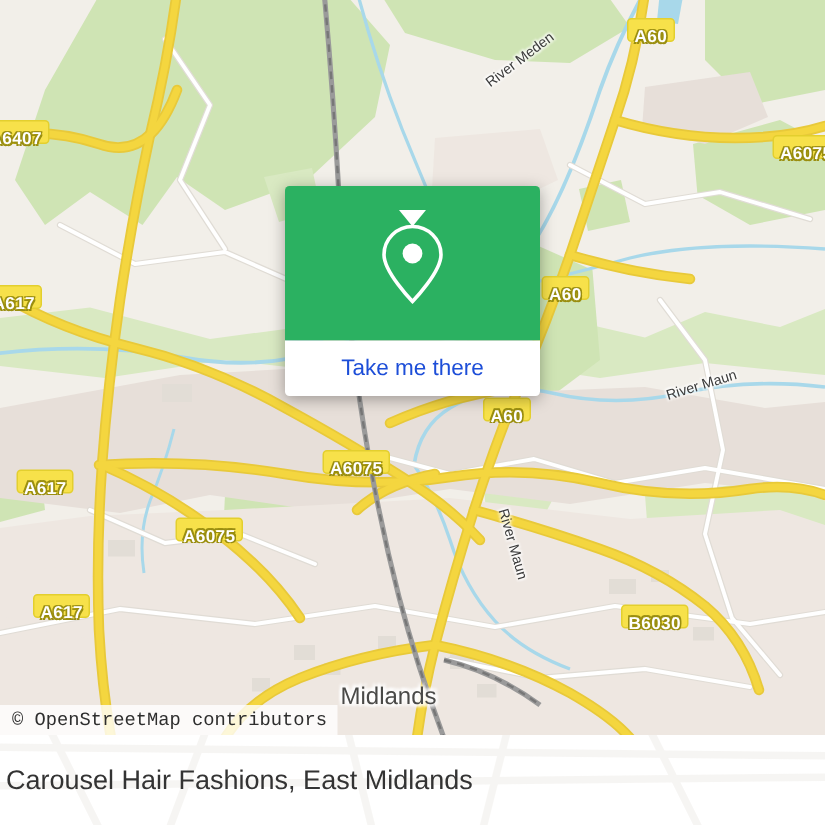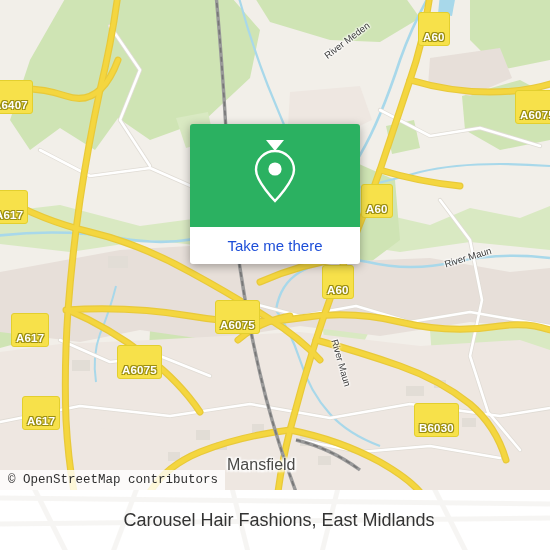--- a/index.html
+++ b/index.html
@@ -30,21 +30,21 @@
   .shield {
     position: absolute;
     background: #f7e14a;
     border: 1.5px solid #e3cf2e;
     border-radius: 3px;
     color: #ffffff;
     font-size: 11.5px;
     font-weight: bold;
     line-height: 16px;
     height: 16px;
-    padding: 16px 4px;
+    padding: 4px 4px;
     letter-spacing: 0.2px;
     text-shadow:
       -1px -1px 0 #9a8e10, 1px -1px 0 #9a8e10,
       -1px 1px 0 #9a8e10, 1px 1px 0 #9a8e10;
     white-space: nowrap;
     box-sizing: border-box;
   }
 
   
   .place-label {
@@ -119,23 +119,23 @@
   }
 
   
   #footer {
     position: absolute;
     left: 0; top: 490px;
     width: 550px; height: 60px;
     background: #ffffff;
     display: flex;
     align-items: center;
-    justify-content: center;
+    justify-content: space-between;
     box-sizing: border-box;
-    padding: 0 20px 0 28px;
+    padding: 0 20px 0 4px;
     overflow: hidden;
   }
   #footer-ghost {
     position: absolute;
     left: 0; top: 0; width: 550px; height: 60px;
     opacity: 0.30;
     pointer-events: none;
   }
   #footer-title {
     position: relative;
@@ -305,21 +305,21 @@
         <div class="shield" style="left: 414px; top: 403px;">B6030</div>
       </div>
 
     <div id="water-layer">
         <div class="water-label" style="left: 322px; top: 52px; transform: rotate(-37deg);">River Meden</div>
         <div class="water-label" style="left: 443px; top: 259px; transform: rotate(-17deg);">River Maun</div>
         <div class="water-label" style="left: 340px; top: 338px; transform: rotate(74deg);">River Maun</div>
       </div>
 
     <div id="place-layer">
-        <div class="place-label" style="left: 227px; top: 456px;">Mansfield</div>
+        <div class="place-label" style="left: 227px; top: 456px;">Midlands</div>
       </div>
 
     <div id="popup">
       <div id="popup-green">
         <svg width="48" height="60" viewBox="0 0 48 60">
           <path d="M24 5 C13.5 5 5 13.4 5 23.8 C5 35.5 24 55 24 55 C24 55 43 35.5 43 23.8 C43 13.4 34.5 5 24 5 Z" fill="none" stroke="#ffffff" stroke-width="2.4"></path>
           <circle cx="24" cy="23" r="6.6" fill="#ffffff"></circle>
         </svg>
       </div>
       <div id="popup-cta">

